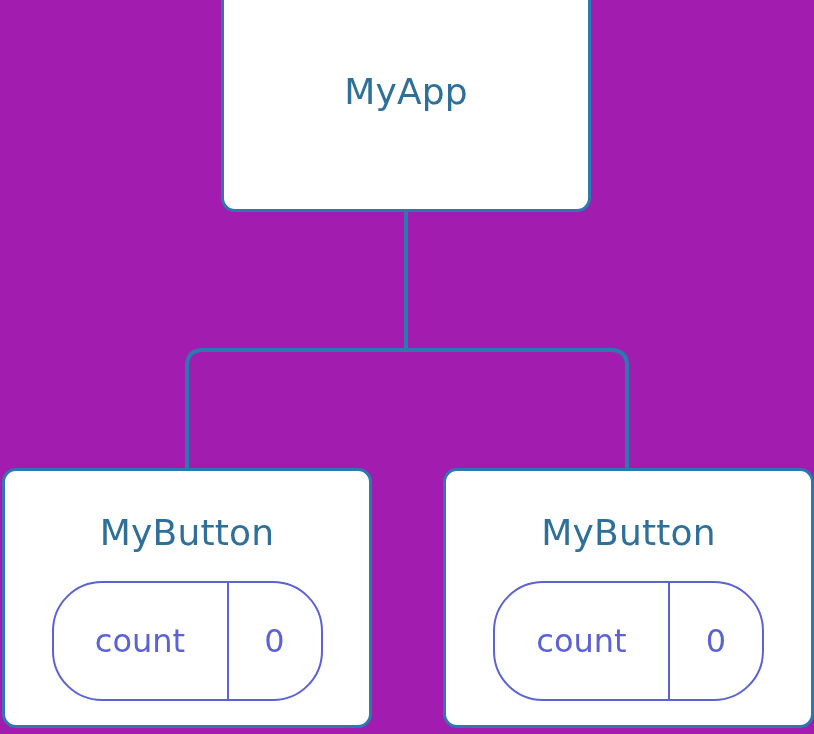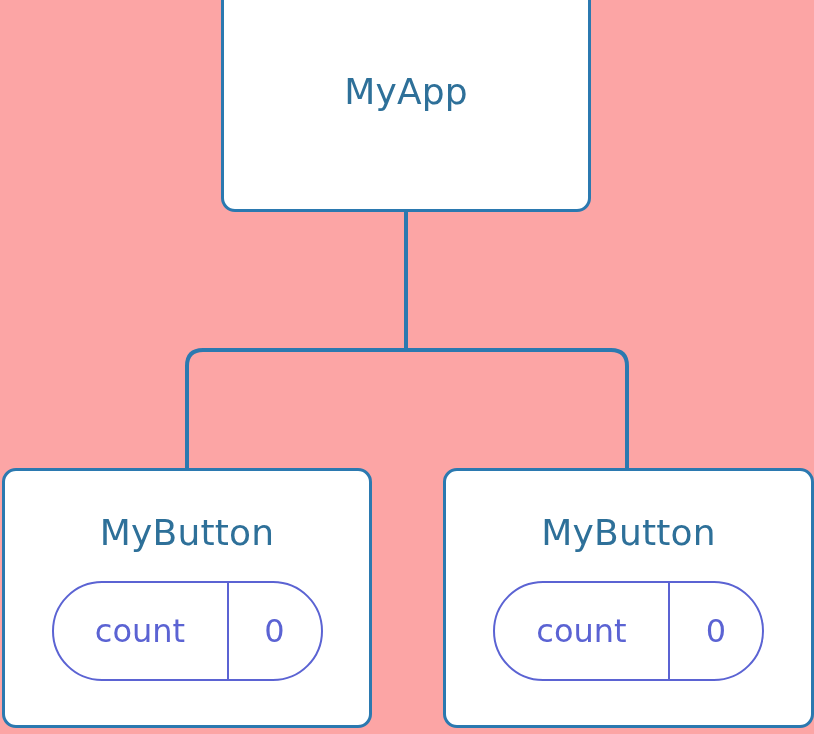--- a/index.html
+++ b/index.html
@@ -10,21 +10,21 @@
   body {
     width: 814px;
     height: 734px;
     overflow: hidden;
     font-family: "DejaVu Sans", "Liberation Sans", sans-serif;
   }
   #canvas {
     position: relative;
     width: 814px;
     height: 734px;
-    background: #fca5a5;
+    background: #a21caf;
     overflow: hidden;
   }
   #edges {
     position: absolute;
     left: 0;
     top: 0;
     width: 814px;
     height: 734px;
     pointer-events: none;
   }
@@ -62,21 +62,21 @@
   }
   .node-title {
     color: #2e7099;
     font-size: 36px;
     line-height: 1;
     letter-spacing: 0.2px;
     white-space: nowrap;
   }
   .state-pill {
     margin-top: 30px;
-    height: 100px;
+    height: 120px;
     border: 2px solid #5b63d3;
     border-radius: 50px;
     box-sizing: border-box;
     display: flex;
     align-items: stretch;
     background: #ffffff;
   }
   .pill-key {
     width: 175px;
     display: flex;

